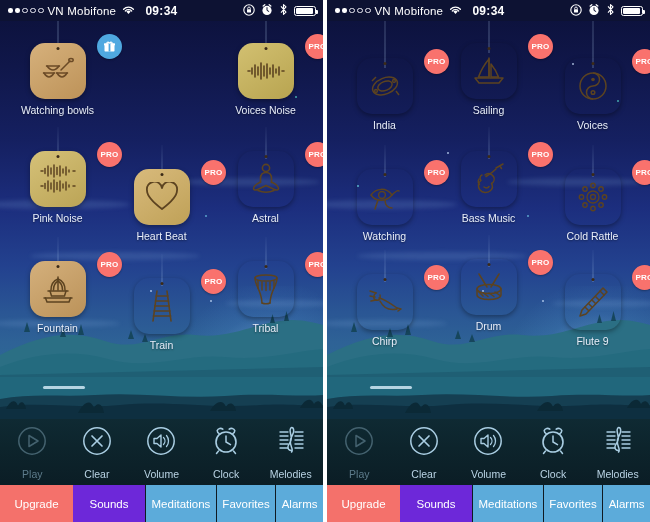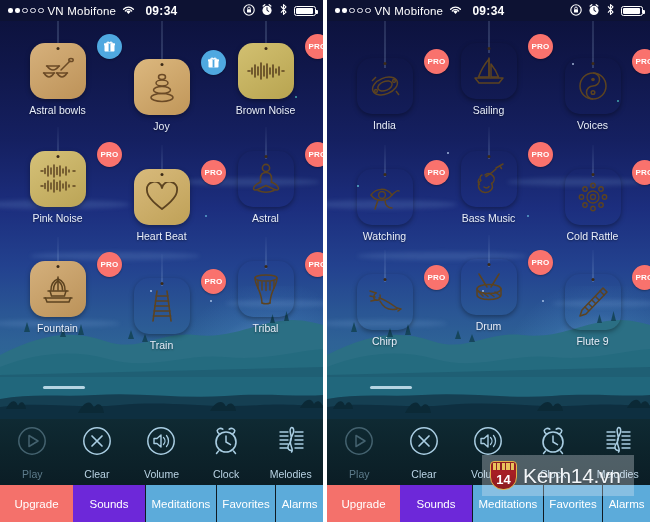--- a/index.html
+++ b/index.html
@@ -248,46 +248,23 @@
             </svg>
         </div>
         <div class="badge gift">
           <svg width="13" height="13" viewBox="0 0 13 13">
               <rect x="1.5" y="5" width="10" height="6.5" rx=".7" fill="#fff"></rect>
               <rect x="1" y="3.3" width="11" height="2.2" rx=".6" fill="#fff"></rect>
               <rect x="5.6" y="3.3" width="1.8" height="8.2" fill="#4fa8e0"></rect>
               <path d="M6.5 3.3 c-1.6 -2.2 -3.8 -.6 -2 1 M6.5 3.3 c1.6 -2.2 3.8 -.6 2 1" stroke="#fff" stroke-width="1.1" fill="none"></path>
             </svg>
         </div>
-        <div class="label">Astral bowls</div>
-      </div>
-
-      <div class="cell" style="left:108px;top:38px;">
-        <div class="string stringlong"></div>
-        <div class="tile" style="background:linear-gradient(145deg,#dcb87f,#c09659);">
-          <span class="hole"></span>
-          <svg width="30" height="32" viewBox="0 0 30 32">
-              <g stroke="#6b4a26" stroke-width="1.5" fill="none">
-                <ellipse cx="15" cy="6" rx="3.5" ry="2.4"></ellipse>
-                <ellipse cx="15" cy="12" rx="6" ry="3"></ellipse>
-                <ellipse cx="15" cy="19" rx="8.5" ry="3.6"></ellipse>
-                <ellipse cx="15" cy="26.5" rx="11" ry="4"></ellipse>
-              </g>
-            </svg>
-        </div>
-        <div class="badge gift">
-          <svg width="13" height="13" viewBox="0 0 13 13">
-              <rect x="1.5" y="5" width="10" height="6.5" rx=".7" fill="#fff"></rect>
-              <rect x="1" y="3.3" width="11" height="2.2" rx=".6" fill="#fff"></rect>
-              <rect x="5.6" y="3.3" width="1.8" height="8.2" fill="#4fa8e0"></rect>
-              <path d="M6.5 3.3 c-1.6 -2.2 -3.8 -.6 -2 1 M6.5 3.3 c1.6 -2.2 3.8 -.6 2 1" stroke="#fff" stroke-width="1.1" fill="none"></path>
-            </svg>
-        </div>
-        <div class="label">Joy</div>
-      </div>
+        <div class="label">Watching bowls</div>
+      </div>
+
 
       <div class="cell" style="left:212px;top:22px;">
         <div class="string stringlong"></div>
         <div class="tile" style="background:linear-gradient(145deg,#d2c071,#b8a450);">
           <span class="hole"></span>
           <svg width="40" height="22" viewBox="0 0 40 22">
               <g stroke="#5c4320" stroke-width="1.6" stroke-linecap="round">
             <path d="M2 11 h2"></path>
                 <path d="M6 8 v6"></path>
                 <path d="M9 5 v12"></path>
@@ -297,21 +274,21 @@
                 <path d="M21 4 v14"></path>
                 <path d="M24 8 v6"></path>
                 <path d="M27 5 v12"></path>
                 <path d="M30 9 v4"></path>
                 <path d="M33 7 v8"></path>
                 <path d="M36 11 h2"></path>
               </g>
             </svg>
         </div>
         <div class="badge pro">PRO</div>
-        <div class="label">Brown Noise</div>
+        <div class="label">Voices Noise</div>
       </div>
 
       <div class="cell" style="left:4px;top:130px;">
         <div class="string"></div>
         <div class="tile" style="background:linear-gradient(145deg,#d5c178,#bba456);">
           <span class="hole"></span>
           <svg width="40" height="34" viewBox="0 0 40 34">
               <g stroke="#5c4320" stroke-width="1.5" stroke-linecap="round">
             <path d="M3 9 h2"></path>
                 <path d="M7 6.5 v5"></path>
@@ -808,27 +785,20 @@
                 <path d="M4 6 h8 M4 10 h8 M4 14 h8 M4 18 h8 M4 22 h8"></path>
                 <path d="M19 6 h8 M19 10 h8 M19 14 h8 M19 18 h8 M19 22 h8"></path>
               </g>
               <path d="M15.5 24.5 c-2.5 0 -3.6 -1.8 -3.6 -3.4 c0 -2.8 3.4 -4.6 3.4 -8.6 c0 -3.4 -1.2 -5.5 -1.2 -8 c0 -1.8 .9 -3 1.7 -3 c1 0 1.9 1.3 1.9 3.4 c0 3.6 -3.4 6.2 -3.4 10.6 c0 4 1.9 6.2 1.9 8.4 c0 1.4 -.6 2.2 -1.3 2.2" stroke="#a9cde2" stroke-width="1.5" fill="none" stroke-linejoin="round"></path>
             </svg>
         </div>
         <div class="tl">Melodies</div>
       </div>
     </div>
 
-    <div class="watermark">
-      <div class="wm-logo">
-        <span class="crown"></span>
-        <span class="num">14</span>
-      </div>
-      <div class="wm-text">Kenh14.vn</div>
-    </div>
 
     <div class="tabbar">
       <div class="tab upgrade">Upgrade</div>
       <div class="tab active">Sounds</div>
       <div class="tab normal">Meditations</div>
       <div class="tab normal">Favorites</div>
       <div class="tab normal">Alarms</div>
     </div>
   </div>
 </div>

